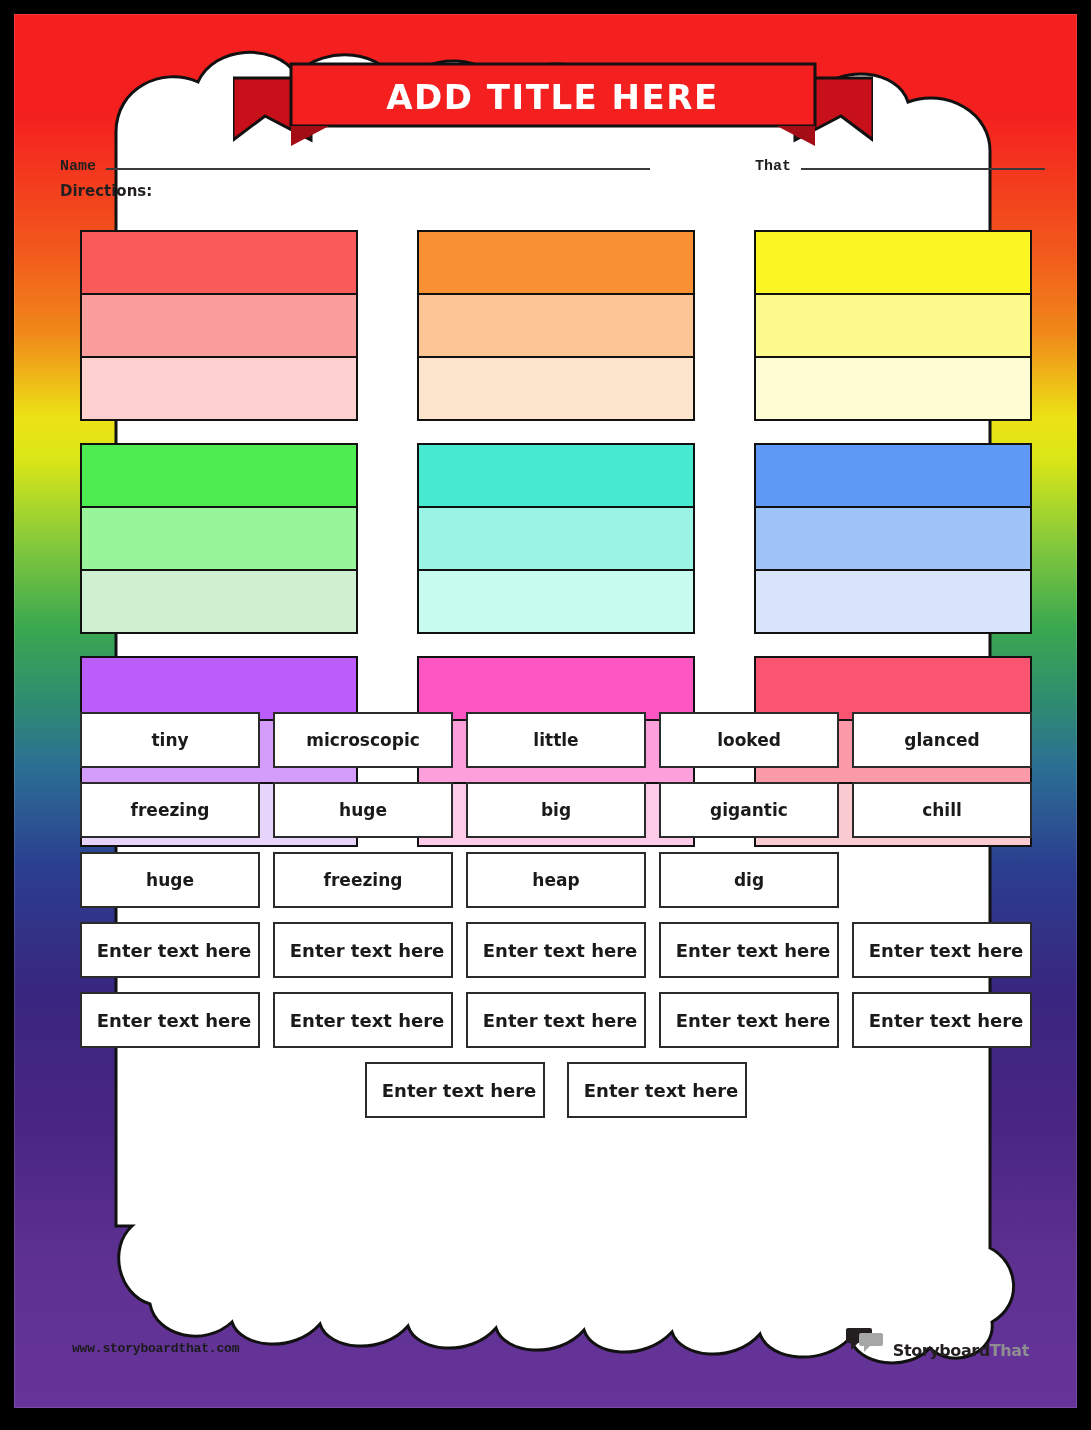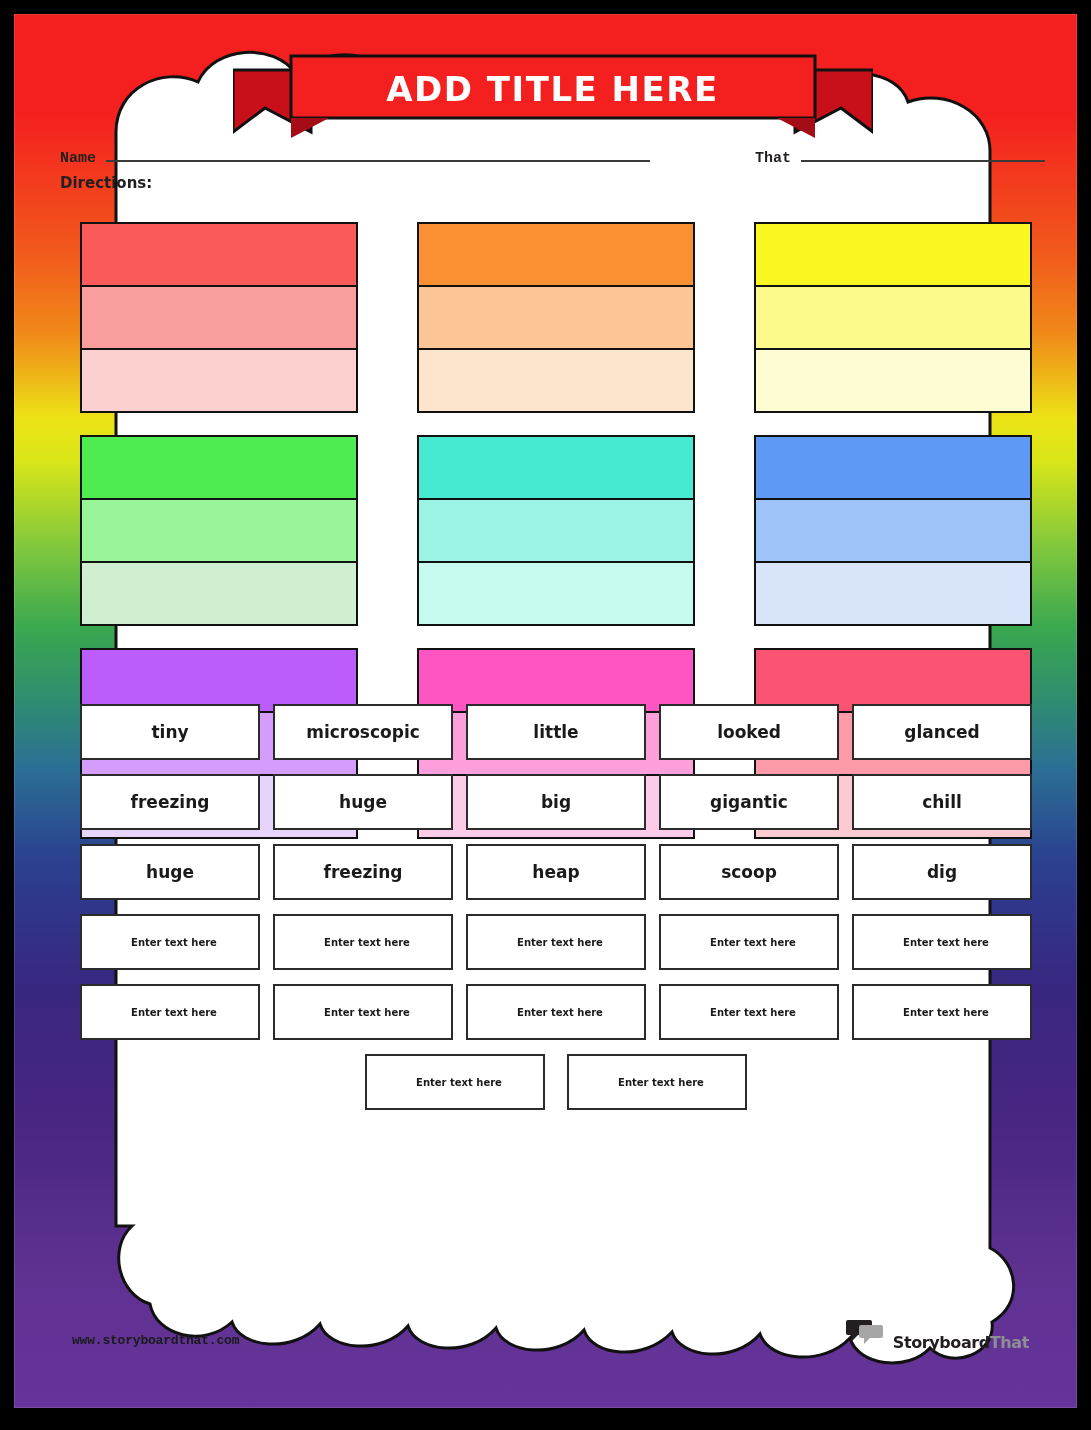--- a/index.html
+++ b/index.html
@@ -55,21 +55,21 @@
   }
   .cloud-svg {
     position: absolute;
     left: 0; top: 0;
     width: 1013px;
     height: 1330px;
   }
 
   .page-content {
     position: absolute;
-    left: 0; top: 0;
+    left: 0; top: 8px;
     width: 1013px;
     height: 1330px;
   }
 
   
   .ribbon-wrap {
     position: absolute;
     left: 50%;
     transform: translateX(-50%);
     top: 10px;
@@ -187,21 +187,21 @@
     display: flex;
     align-items: center;
     justify-content: center;
     font-size: 17px;
     font-weight: bold;
     color: #1a1a1a;
     font-family: "DejaVu Sans", sans-serif;
     text-align: center;
     padding: 0 4px;
   }
-  .word-tile.placeholder { font-size: 10px; padding-left: 12px; }
+  .word-tile.placeholder { font-size: 18px; padding-left: 12px; }
 
   
   .footer-url {
     position: absolute;
     left: 26px;
     bottom: 18px;
     font-size: 13px;
     font-weight: bold;
     color: #1a1a1a;
     font-family: Liberation Mono, monospace;
@@ -349,21 +349,20 @@
               <div class="word-tile">freezing</div>
               <div class="word-tile">huge</div>
               <div class="word-tile">big</div>
               <div class="word-tile">gigantic</div>
               <div class="word-tile">chill</div>
             </div>
             <div class="word-row">
               <div class="word-tile">huge</div>
               <div class="word-tile">freezing</div>
               <div class="word-tile">heap</div>
-              <div class="word-tile">scoop</div>
               <div class="word-tile">dig</div>
             </div>
             <div class="word-row">
               <div class="word-tile placeholder">Enter text here</div>
               <div class="word-tile placeholder">Enter text here</div>
               <div class="word-tile placeholder">Enter text here</div>
               <div class="word-tile placeholder">Enter text here</div>
               <div class="word-tile placeholder">Enter text here</div>
             </div>
             <div class="word-row">

